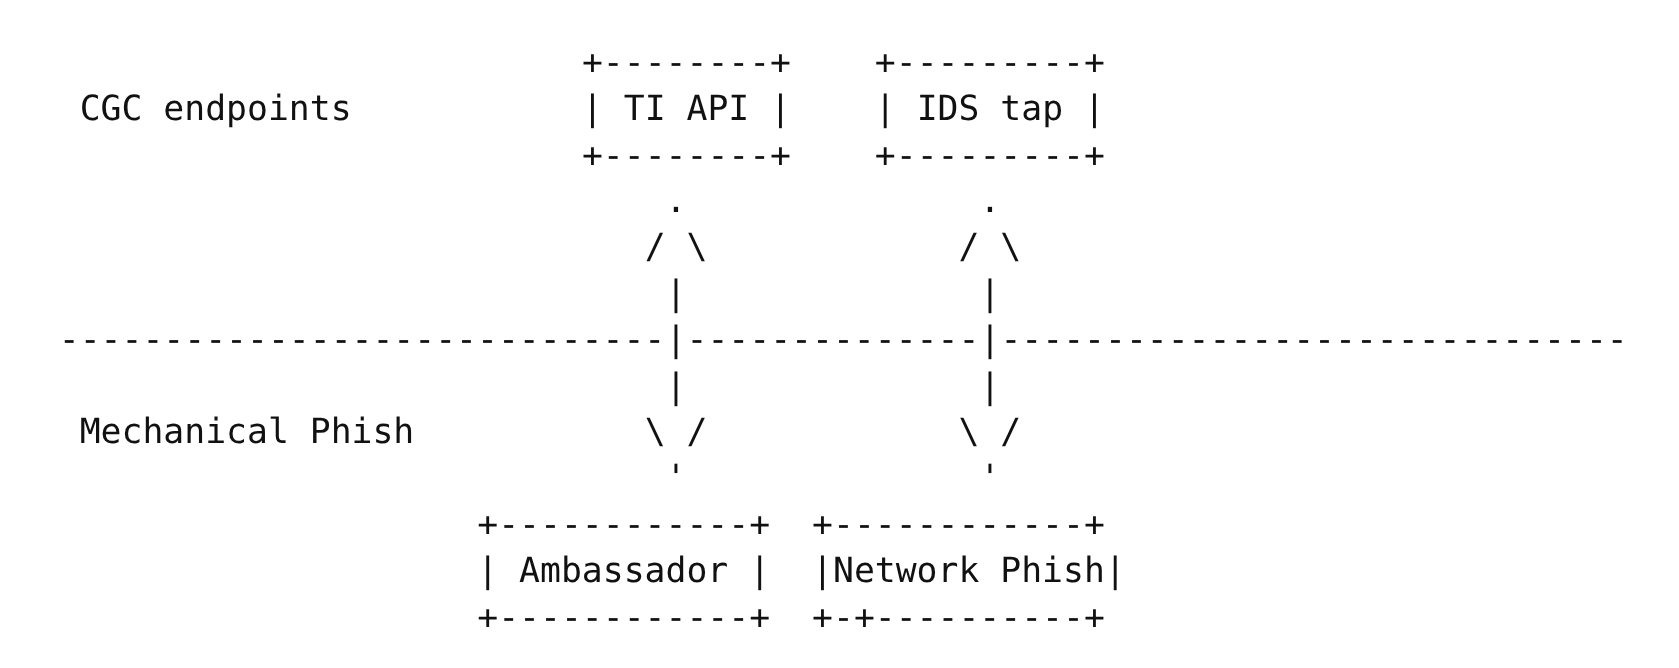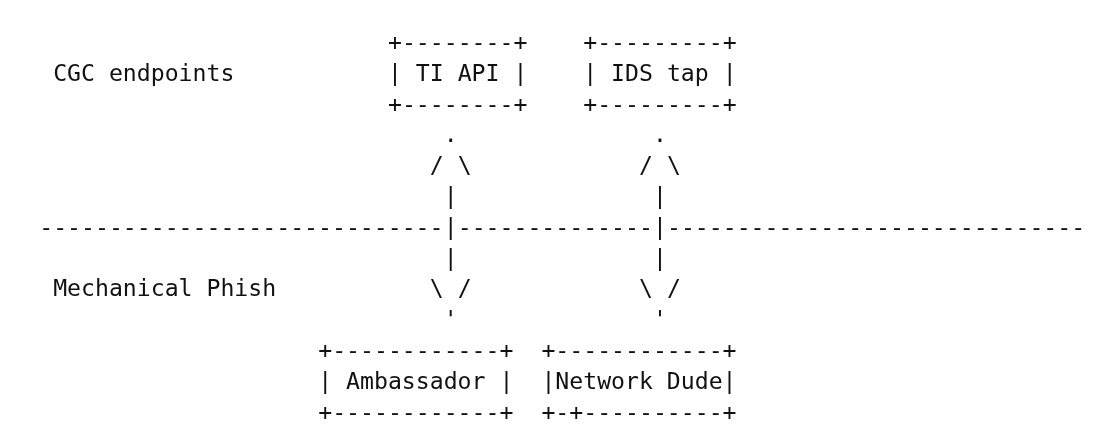--- a/index.html
+++ b/index.html
@@ -82,17 +82,17 @@
   </div>
 
   <div>
     <span class="cell" style="--c:20;--r:10">+------------+</span>
     <span class="cell" style="--c:20;--r:11">| Ambassador |</span>
     <span class="cell" style="--c:20;--r:12">+------------+</span>
   </div>
 
   <div>
     <span class="cell" style="--c:36;--r:10">+------------+</span>
-    <span class="cell" style="--c:36;--r:11">|Network Dude|</span>
+    <span class="cell" style="--c:36;--r:11">|Network Phish|</span>
     <span class="cell" style="--c:36;--r:12">+-+----------+</span>
   </div>
 
 </div>
 
 </body></html>

